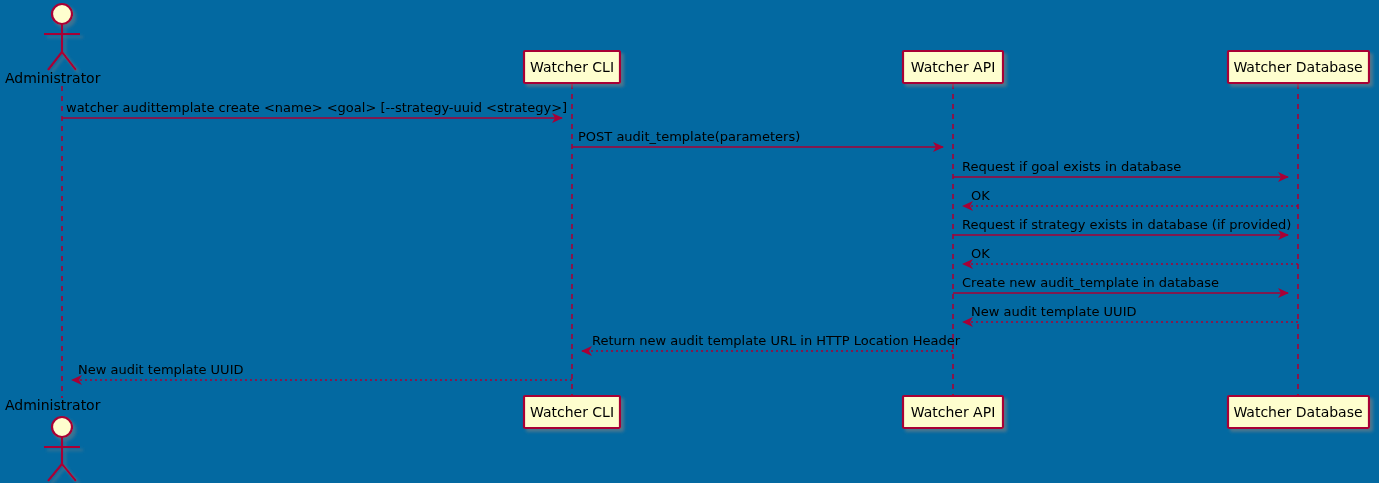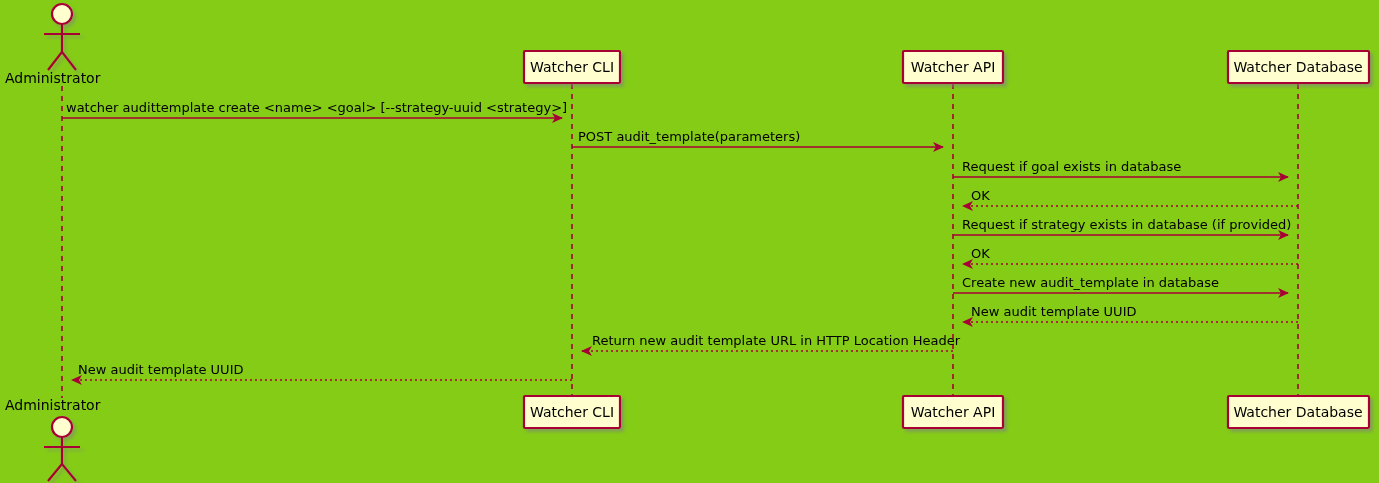--- a/index.html
+++ b/index.html
@@ -9,21 +9,21 @@
     background: #FFFFFF;
   }
   body {
     font-family: "DejaVu Sans", sans-serif;
   }
   #diagram-root {
     position: relative;
     width: 1379px;
     height: 483px;
     overflow: hidden;
-    background: #84cc16;
+    background: #0369a1;
   }
   #diagram-svg {
     position: absolute;
     left: 0;
     top: 0;
     width: 1379px;
     height: 483px;
     display: block;
   }
   .pu-box-text {

